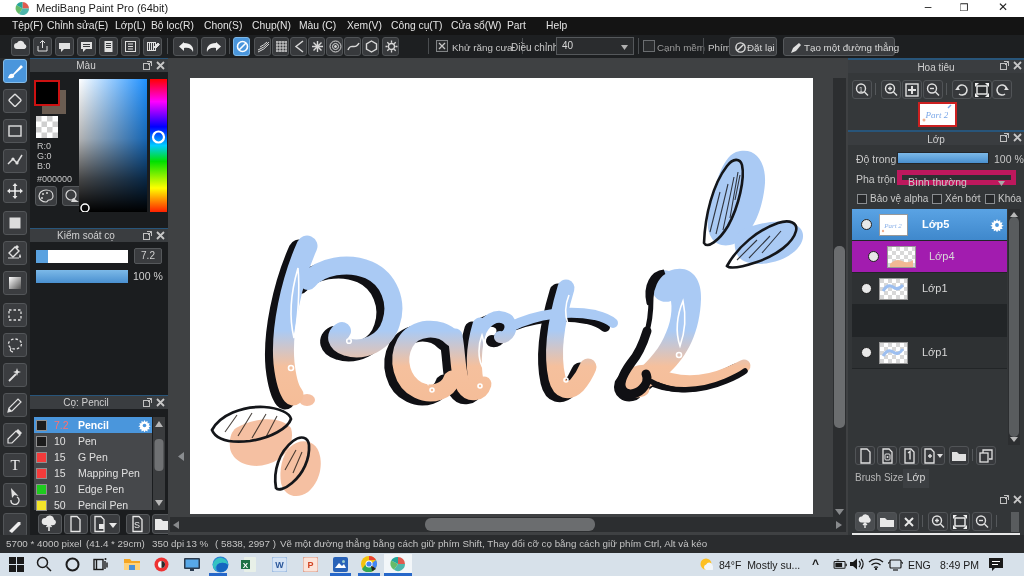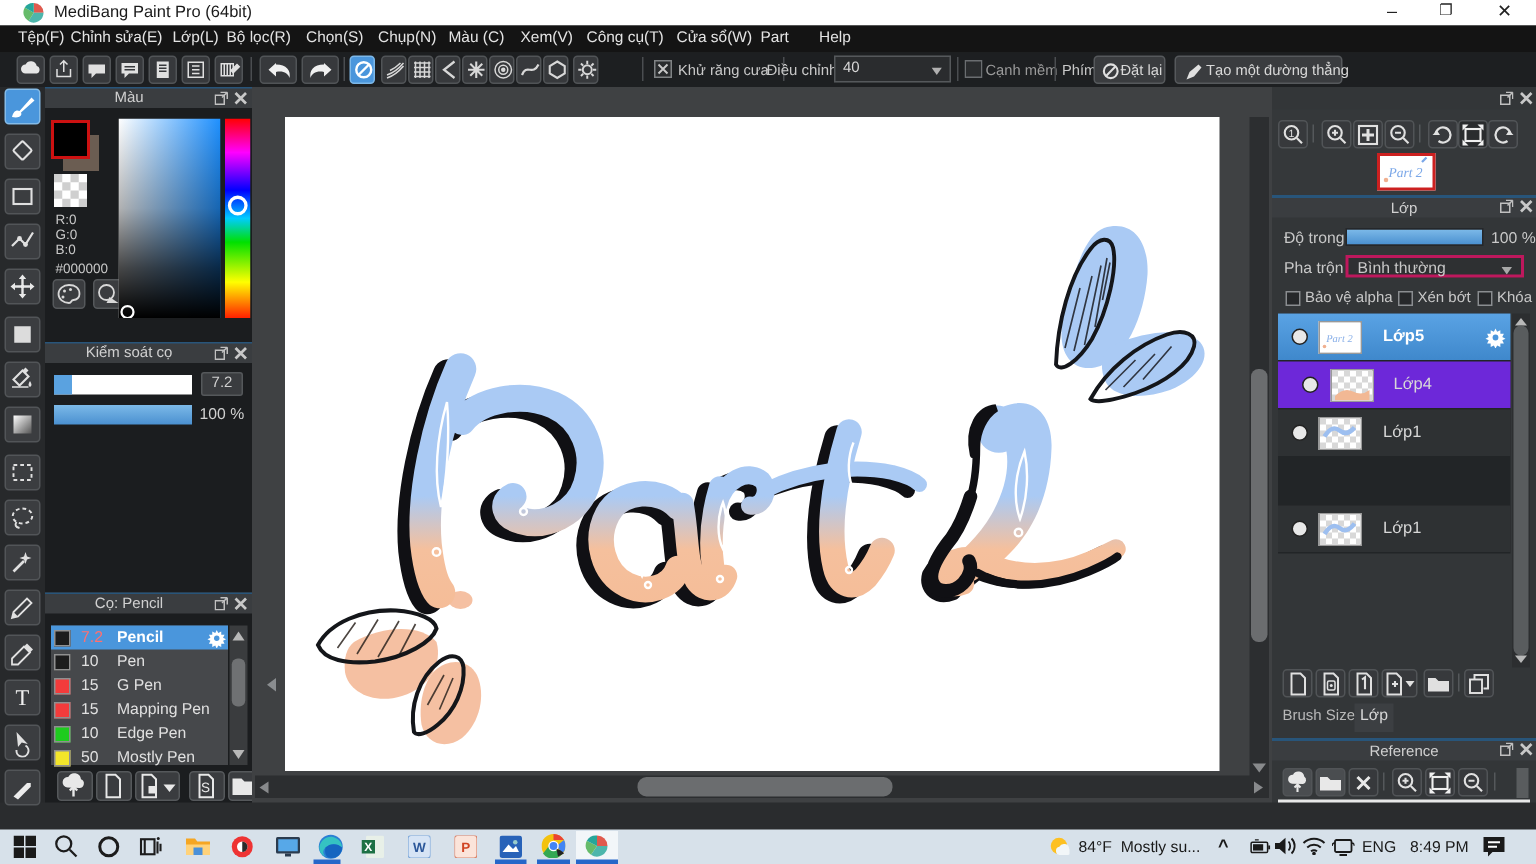--- a/index.html
+++ b/index.html
@@ -470,21 +470,21 @@
         <span class="bname">Mapping Pen</span>
       </div>
     <div class="brow" style="top:424px">
         <span class="bsw" style="background:#1ecc1e"></span>
         <span class="bnum">10</span>
         <span class="bname">Edge Pen</span>
       </div>
     <div class="brow" style="top:440px">
         <span class="bsw" style="background:#f3e52a"></span>
         <span class="bnum">50</span>
-        <span class="bname">Mostly Pen</span>
+        <span class="bname">Pencil Pen</span>
       </div>
     <div class="abs" style="left:123px;top:359px;width:12px;height:93px;background:#3a3c3e">
       <svg width="12" height="93" viewBox="0 0 12 93">
           <path d="M2 10 L6 4 L10 10 z" fill="#b8b8b8"></path>
           <rect x="1.5" y="22" width="9" height="32" rx="4" fill="#6f7173"></rect>
           <path d="M2 83 L6 89 L10 83 z" fill="#b8b8b8"></path>
         </svg>
     </div>
     <div class="bbtn" style="left:8px;top:456px"><svg width="20" height="18" viewBox="0 0 20 18">
           <path d="M6 10 a3.5 3.5 0 0 1 .5-7 a4.5 4.5 0 0 1 8.5 1.5 a3 3 0 0 1-1 5.8 z" fill="#e8e8e8"></path>
@@ -606,20 +606,21 @@
           <path d="M7 1 v8 L1 5 z" fill="#888a8c"></path>
         </svg>
       <div class="thumb"></div>
       <svg class="abs" style="right:3px;top:3px" width="8" height="10" viewBox="0 0 8 10">
           <path d="M1 1 v8 L7 5 z" fill="#888a8c"></path>
         </svg>
     </div>
   </div>
   <div id="rightpanels" class="abs">
 
+    <div class="rptitle" style="top:0;border-top:2px solid #28557a">Hoa tiêu</div>
     <svg class="abs" style="left:152px;top:3px" width="9" height="9" viewBox="0 0 9 9">
         <g stroke="#c0c0c0" fill="none">
           <rect x="0.5" y="2.5" width="6" height="6"></rect>
           <path d="M4 0.5 h4.5 M8.5 0.5 v4.5 M8.5 0.5 L5 4"></path>
         </g>
       </svg>
     <svg class="abs" style="left:165px;top:3px" width="9" height="9" viewBox="0 0 9 9">
         <path d="M1 1 L8 8 M8 1 L1 8" stroke="#c8c8c8" stroke-width="1.8"></path>
       </svg>
     <div class="abs" style="left:0;top:15px;width:176px;height:57px;background:#35383a"></div>
@@ -697,21 +698,21 @@
           <path d="M4 0.5 h4.5 M8.5 0.5 v4.5 M8.5 0.5 L5 4"></path>
         </g>
       </svg>
     <svg class="abs" style="left:165px;top:75px" width="9" height="9" viewBox="0 0 9 9">
         <path d="M1 1 L8 8 M8 1 L1 8" stroke="#c8c8c8" stroke-width="1.8"></path>
       </svg>
     <div class="abs" style="left:8px;top:95px;color:#c8c8c8;font-size:10.5px">Độ trong</div>
     <div class="abs" style="left:49px;top:94px;width:92px;height:12px;background:linear-gradient(180deg,#7cb9e8,#4a90d0);border:1px solid #25272a"></div>
     <div class="abs" style="left:146px;top:95px;color:#c8c8c8;font-size:10.5px">100 %</div>
     <div class="abs" style="left:8px;top:115px;color:#c8c8c8;font-size:10.5px">Pha trộn</div>
-    <div class="abs" style="left:49px;top:112px;width:119px;height:15px;background:#2e3032;border:2px solid #be185d;color:#c8c8c8;font-size:10.5px;padding:1px 0 0 6px">Bình thường<svg class="abs" style="right:6px;top:6px" width="7" height="5" viewBox="0 0 7 5">
+    <div class="abs" style="left:49px;top:112px;width:119px;height:15px;background:#2e3032;border:5px solid #be185d;color:#c8c8c8;font-size:10.5px;padding:1px 0 0 6px">Bình thường<svg class="abs" style="right:6px;top:6px" width="7" height="5" viewBox="0 0 7 5">
           <path d="M0 0 h7 L3.5 5 z" fill="#a8a8a8"></path>
         </svg></div>
     <div class="ckb" style="left:9px;top:136px"></div>
       <div class="cklbl" style="left:22px;top:135px">Bảo vệ alpha</div>
     <div class="ckb" style="left:84px;top:136px"></div>
       <div class="cklbl" style="left:97px;top:135px">Xén bớt</div>
     <div class="ckb" style="left:137px;top:136px"></div>
       <div class="cklbl" style="left:150px;top:135px">Khóa</div>
 
     <div class="abs" style="left:4px;top:151px;width:155px;height:160px;background:#222527"></div>
@@ -723,21 +724,21 @@
             <text x="13" y="13" font-size="7" font-style="italic" fill="#8ab0e8" text-anchor="middle" font-family="Liberation Serif">Part 2</text>
             <circle cx="3" cy="16" r="1.2" fill="#f0b090"></circle>
           </svg>
         </div>
       <div class="lname" style="font-weight:bold;color:#fff">Lớp5</div>
       <svg class="abs" style="left:138px;top:9px" width="14" height="14" viewBox="0 0 13 13">
           <path d="M6.5 1 l1 2 2-1 0 2.2 2.2 0 -1 2 2 1 -2 1 1 2 -2.2 0 0 2.2 -2-1 -1 2 -1-2 -2 1 0-2.2 -2.2 0 1-2 -2-1 2-1 -1-2 2.2 0 0-2.2 2 1 z" fill="#fff"></path>
           <circle cx="6.5" cy="6.5" r="1.8" fill="#4a96dc"></circle>
         </svg>
     </div>
-    <div class="lrow" style="top:183px;background:#6d28d9">
+    <div class="lrow" style="top:183px;background:#a21caf">
       <div class="ldot" style="left:16px"></div>
       <div class="lthumb" style="left:35px">
           <svg width="27" height="20" viewBox="0 0 27 20">
             <rect width="27" height="20" fill="#fff"></rect>
             <g fill="#d8d8d8">
               <rect x="0" y="0" width="4" height="4"></rect>
               <rect x="8" y="0" width="4" height="4"></rect>
               <rect x="16" y="0" width="4" height="4"></rect>
               <rect x="24" y="0" width="3" height="4"></rect>
               <rect x="4" y="4" width="4" height="4"></rect>
@@ -862,21 +863,20 @@
     <div class="navb" style="left:128px;top:388px">
         <svg width="18" height="18" viewBox="0 0 18 18">
           <rect x="3" y="6" width="8" height="9" fill="none" stroke="#e0e0e0" stroke-width="1.3"></rect>
           <path d="M6 6 v-3 h9 v9 h-3" fill="none" stroke="#e0e0e0" stroke-width="1.3"></path>
         </svg>
       </div>
 
     <div class="abs" style="left:7px;top:414px;color:#b8b8b8;font-size:10px">Brush Size</div>
     <div class="abs" style="left:55px;top:411px;width:26px;height:19px;background:#3c3f42;color:#d8d8d8;font-size:10.5px;text-align:center;padding-top:2px">Lớp</div>
 
-    <div class="rptitle" style="top:434px;border-top:2px solid #28557a">Reference</div>
     <svg class="abs" style="left:152px;top:437px" width="9" height="9" viewBox="0 0 9 9">
         <g stroke="#c0c0c0" fill="none">
           <rect x="0.5" y="2.5" width="6" height="6"></rect>
           <path d="M4 0.5 h4.5 M8.5 0.5 v4.5 M8.5 0.5 L5 4"></path>
         </g>
       </svg>
     <svg class="abs" style="left:165px;top:437px" width="9" height="9" viewBox="0 0 9 9">
         <path d="M1 1 L8 8 M8 1 L1 8" stroke="#c8c8c8" stroke-width="1.8"></path>
       </svg>
     <div class="navb" style="left:7px;top:454px;background:#4a4d50">
@@ -921,20 +921,28 @@
             <circle cx="8" cy="7.5" r="4.5"></circle>
             <path d="M11.5 11 L15 14.5"></path>
             <path d="M6 7.5 h4"></path>
           </g>
         </svg>
       </div>
     <div class="abs" style="left:148px;top:457px;width:1px;height:12px;background:#55585b"></div>
     <div class="abs" style="left:163px;top:454px;width:8px;height:20px;background:#595c5e"></div>
     <div class="abs" style="left:4px;top:475px;width:168px;height:2px;background:#e8e8e8"></div>
   </div>
+  <div id="statusbar" class="abs">
+      <span class="abs" style="left:6px">5700 * 4000 pixel</span>
+      <span class="abs" style="left:86px">(41.4 * 29cm)</span>
+      <span class="abs" style="left:152px">350 dpi</span>
+      <span class="abs" style="left:186px">13 %</span>
+      <span class="abs" style="left:215px">( 5838, 2997 )</span>
+      <span class="abs" style="left:280px">Vẽ một đường thẳng bằng cách giữ phím Shift, Thay đổi cỡ cọ bằng cách giữ phím Ctrl, Alt và kéo</span>
+    </div>
   <div id="taskbar" class="abs">
     <div class="abs" style="left:384px;top:1px;width:28px;height:22px;background:#f2f6f9"></div>
     <svg class="abs" style="left:9px;top:4px" width="15" height="15" viewBox="0 0 15 15">
         <g fill="#1a1a1a">
           <rect x="0" y="0" width="7" height="7"></rect>
           <rect x="8" y="0" width="7" height="7"></rect>
           <rect x="0" y="8" width="7" height="7"></rect>
           <rect x="8" y="8" width="7" height="7"></rect>
         </g>
       </svg>

